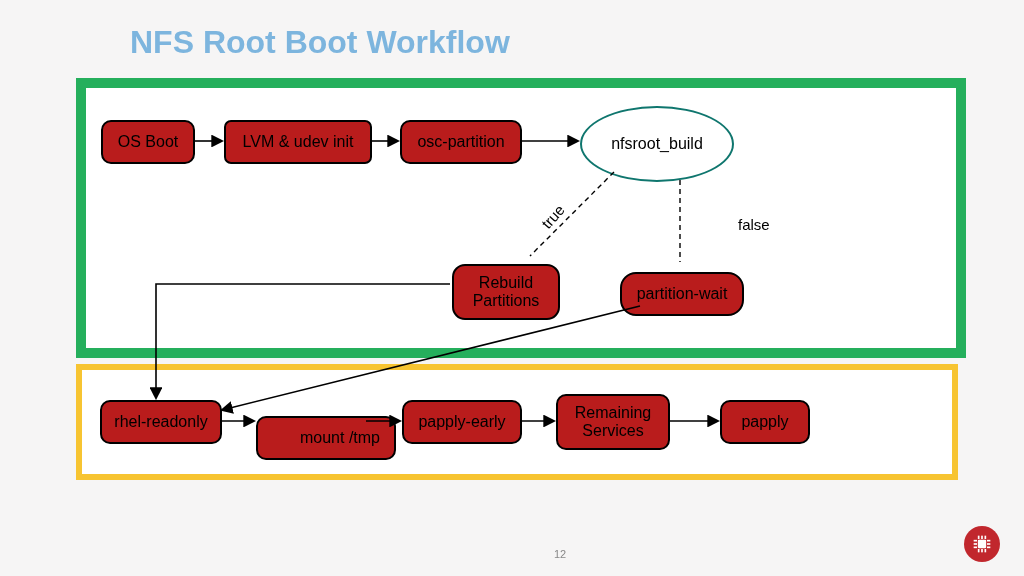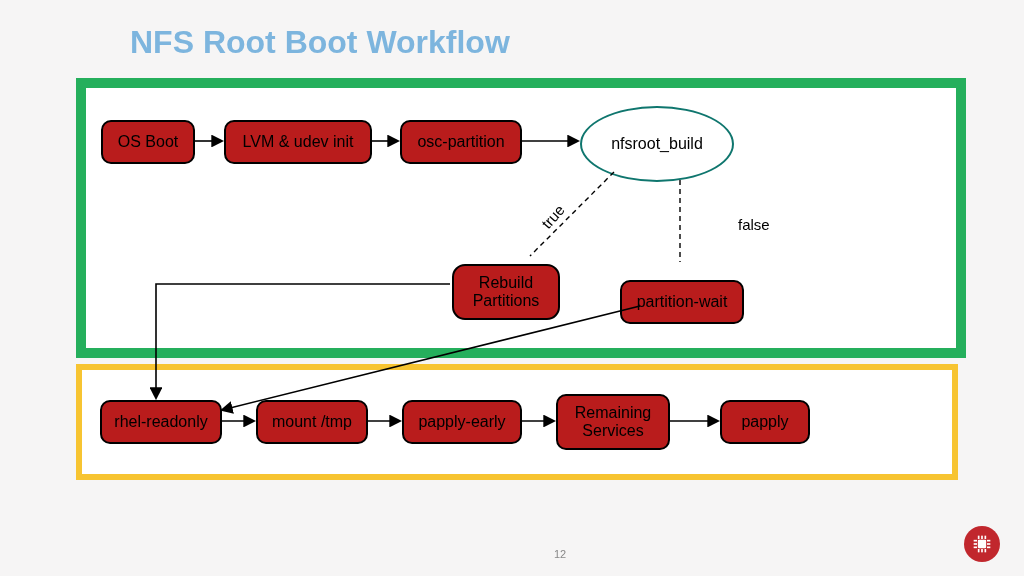--- a/index.html
+++ b/index.html
@@ -99,30 +99,30 @@
 </style>
 </head>
 <body>
 
 <div class="title">NFS Root Boot Workflow</div>
 
 <div class="zone zone-green"></div>
 <div class="zone zone-yellow"></div>
 
 <div class="node" style="left:101px; top:120px; width:90px;  height:40px;">OS Boot</div>
-<div class="node" style="left:224px; top:120px; width:144px; height:40px;">LVM &amp; udev init</div>
+<div class="node" style="left:224px; top:120px; width:144px; height:40px;border-radius:7px;">LVM &amp; udev init</div>
 <div class="node" style="left:400px; top:120px; width:118px; height:40px;">osc-partition</div>
 <div class="decision" style="left:580px; top:106px; width:150px; height:72px;">nfsroot_build</div>
 
 <div class="node" style="left:452px; top:264px; width:104px; height:52px;border-radius:13px;">Rebuild
 Partitions</div>
-<div class="node" style="left:620px; top:280px; width:120px; height:40px;">partition-wait</div>
+<div class="node" style="left:620px; top:272px; width:120px; height:40px;border-radius:16px;">partition-wait</div>
 
 <div class="node" style="left:100px; top:400px; width:118px; height:40px;">rhel-readonly</div>
-<div class="node" style="left:256px; top:400px; width:108px; height:40px;">mount /tmp</div>
+<div class="node" style="left:256px; top:416px; width:108px; height:40px;padding-left:28px;">mount /tmp</div>
 <div class="node" style="left:402px; top:400px; width:116px; height:40px;">papply-early</div>
 <div class="node" style="left:556px; top:394px; width:110px; height:52px;">Remaining
 Services</div>
 <div class="node" style="left:720px; top:400px; width:86px;  height:40px;">papply</div>
 
 <div class="edge-label" style="left:540px; top:208px; transform:rotate(-48deg);">true</div>
 <div class="edge-label" style="left:694px; top:216px;margin-left:44px;">false</div>
 
 <svg class="arrows" viewBox="0 0 1024 576">
   <defs>

